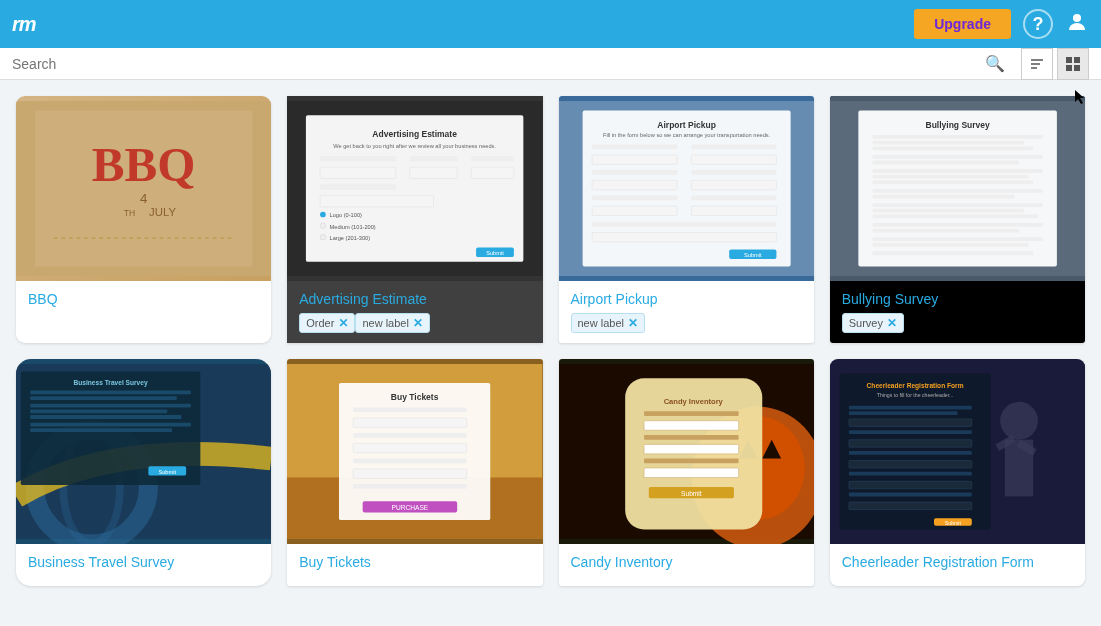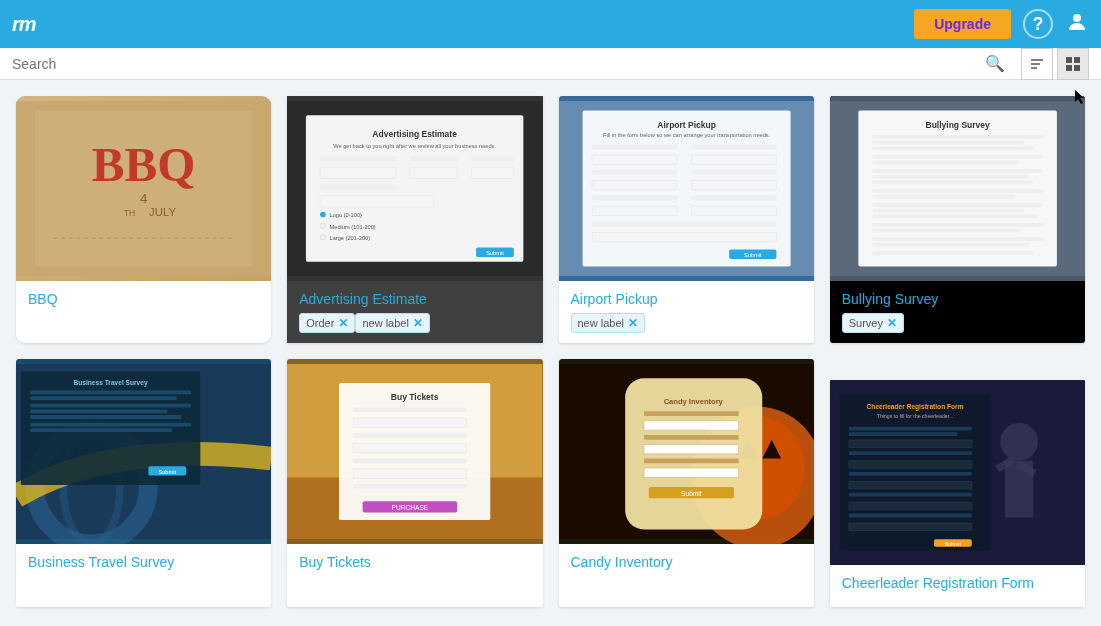--- a/index.html
+++ b/index.html
@@ -161,21 +161,21 @@
       </svg>
     </div>
     <div style="padding:10px 12px;">
       <div style="font-size:14px;color:#29abe2;margin-bottom:6px;">Bullying Survey</div>
       <div style="display:flex;flex-wrap:wrap;gap:4px;align-items:center;">
         <span style="display:inline-flex;align-items:center;background:#e8f4fb;border:1px solid #b8dff0;border-radius:3px;padding:2px 6px;font-size:11px;color:#555;gap:4px;">Survey <span style="color:#29abe2;cursor:pointer;font-size:12px;font-weight:bold;">✕</span></span>
       </div>
     </div>
   </div>
 
-  <div style="background:white;border-radius:3px;overflow:hidden;box-shadow:0 1px 3px rgba(0,0,0,0.12);cursor:pointer;">
+  <div style="background:white;border-radius:15px;overflow:hidden;box-shadow:0 1px 3px rgba(0,0,0,0.12);cursor:pointer;">
     <div style="width:100%;height:185px;background:#1a4a6a;display:flex;align-items:center;justify-content:center;overflow:hidden;">
       <svg width="100%" height="100%" viewBox="0 0 270 185" xmlns="http://www.w3.org/2000/svg">
         <rect width="270" height="185" fill="#1a3a5a"></rect>
 
         <ellipse cx="80" cy="130" rx="60" ry="60" fill="none" stroke="#2a6a9a" stroke-width="20" opacity="0.5"></ellipse>
         <ellipse cx="80" cy="130" rx="30" ry="60" fill="none" stroke="#2a6a9a" stroke-width="8" opacity="0.3"></ellipse>
 
         <path d="M0 140 Q100 80 270 100" stroke="#f5c518" stroke-width="25" fill="none" opacity="0.7"></path>
 
         <rect x="5" y="8" width="190" height="120" fill="#0d2a3a" rx="2" opacity="0.9"></rect>
@@ -244,21 +244,21 @@
         <rect x="90" y="110" width="100" height="10" fill="white" rx="1" stroke="#c8a060" stroke-width="0.5"></rect>
         <rect x="95" y="130" width="90" height="12" fill="#d4a020" rx="2"></rect>
         <text x="140" y="140" text-anchor="middle" font-size="7" fill="white">Submit</text>
       </svg>
     </div>
     <div style="padding:10px 12px;">
       <div style="font-size:14px;color:#29abe2;margin-bottom:6px;">Candy Inventory</div>
     </div>
   </div>
 
-  <div style="background:white;border-radius:1px;overflow:hidden;box-shadow:0 1px 3px rgba(0,0,0,0.12);cursor:pointer;margin-top:21px;">
+  <div style="background:white;border-radius:8px;overflow:hidden;box-shadow:0 1px 3px rgba(0,0,0,0.12);cursor:pointer;">
     <div style="width:100%;height:185px;background:#1a1a3a;display:flex;align-items:center;justify-content:center;overflow:hidden;">
       <svg width="100%" height="100%" viewBox="0 0 270 185" xmlns="http://www.w3.org/2000/svg">
         <rect width="270" height="185" fill="#1a1a3a"></rect>
 
         <ellipse cx="200" cy="60" rx="20" ry="20" fill="#3a3a5a" opacity="0.7"></ellipse>
         <rect x="185" y="80" width="30" height="60" fill="#3a3a5a" opacity="0.7"></rect>
         <rect x="175" y="85" width="20" height="8" fill="#3a3a5a" opacity="0.7" transform="rotate(-30,175,85)"></rect>
         <rect x="200" y="85" width="20" height="8" fill="#3a3a5a" opacity="0.7" transform="rotate(30,210,85)"></rect>
 
         <rect x="10" y="10" width="160" height="165" fill="#0d1a2a" rx="2" opacity="0.9"></rect>

